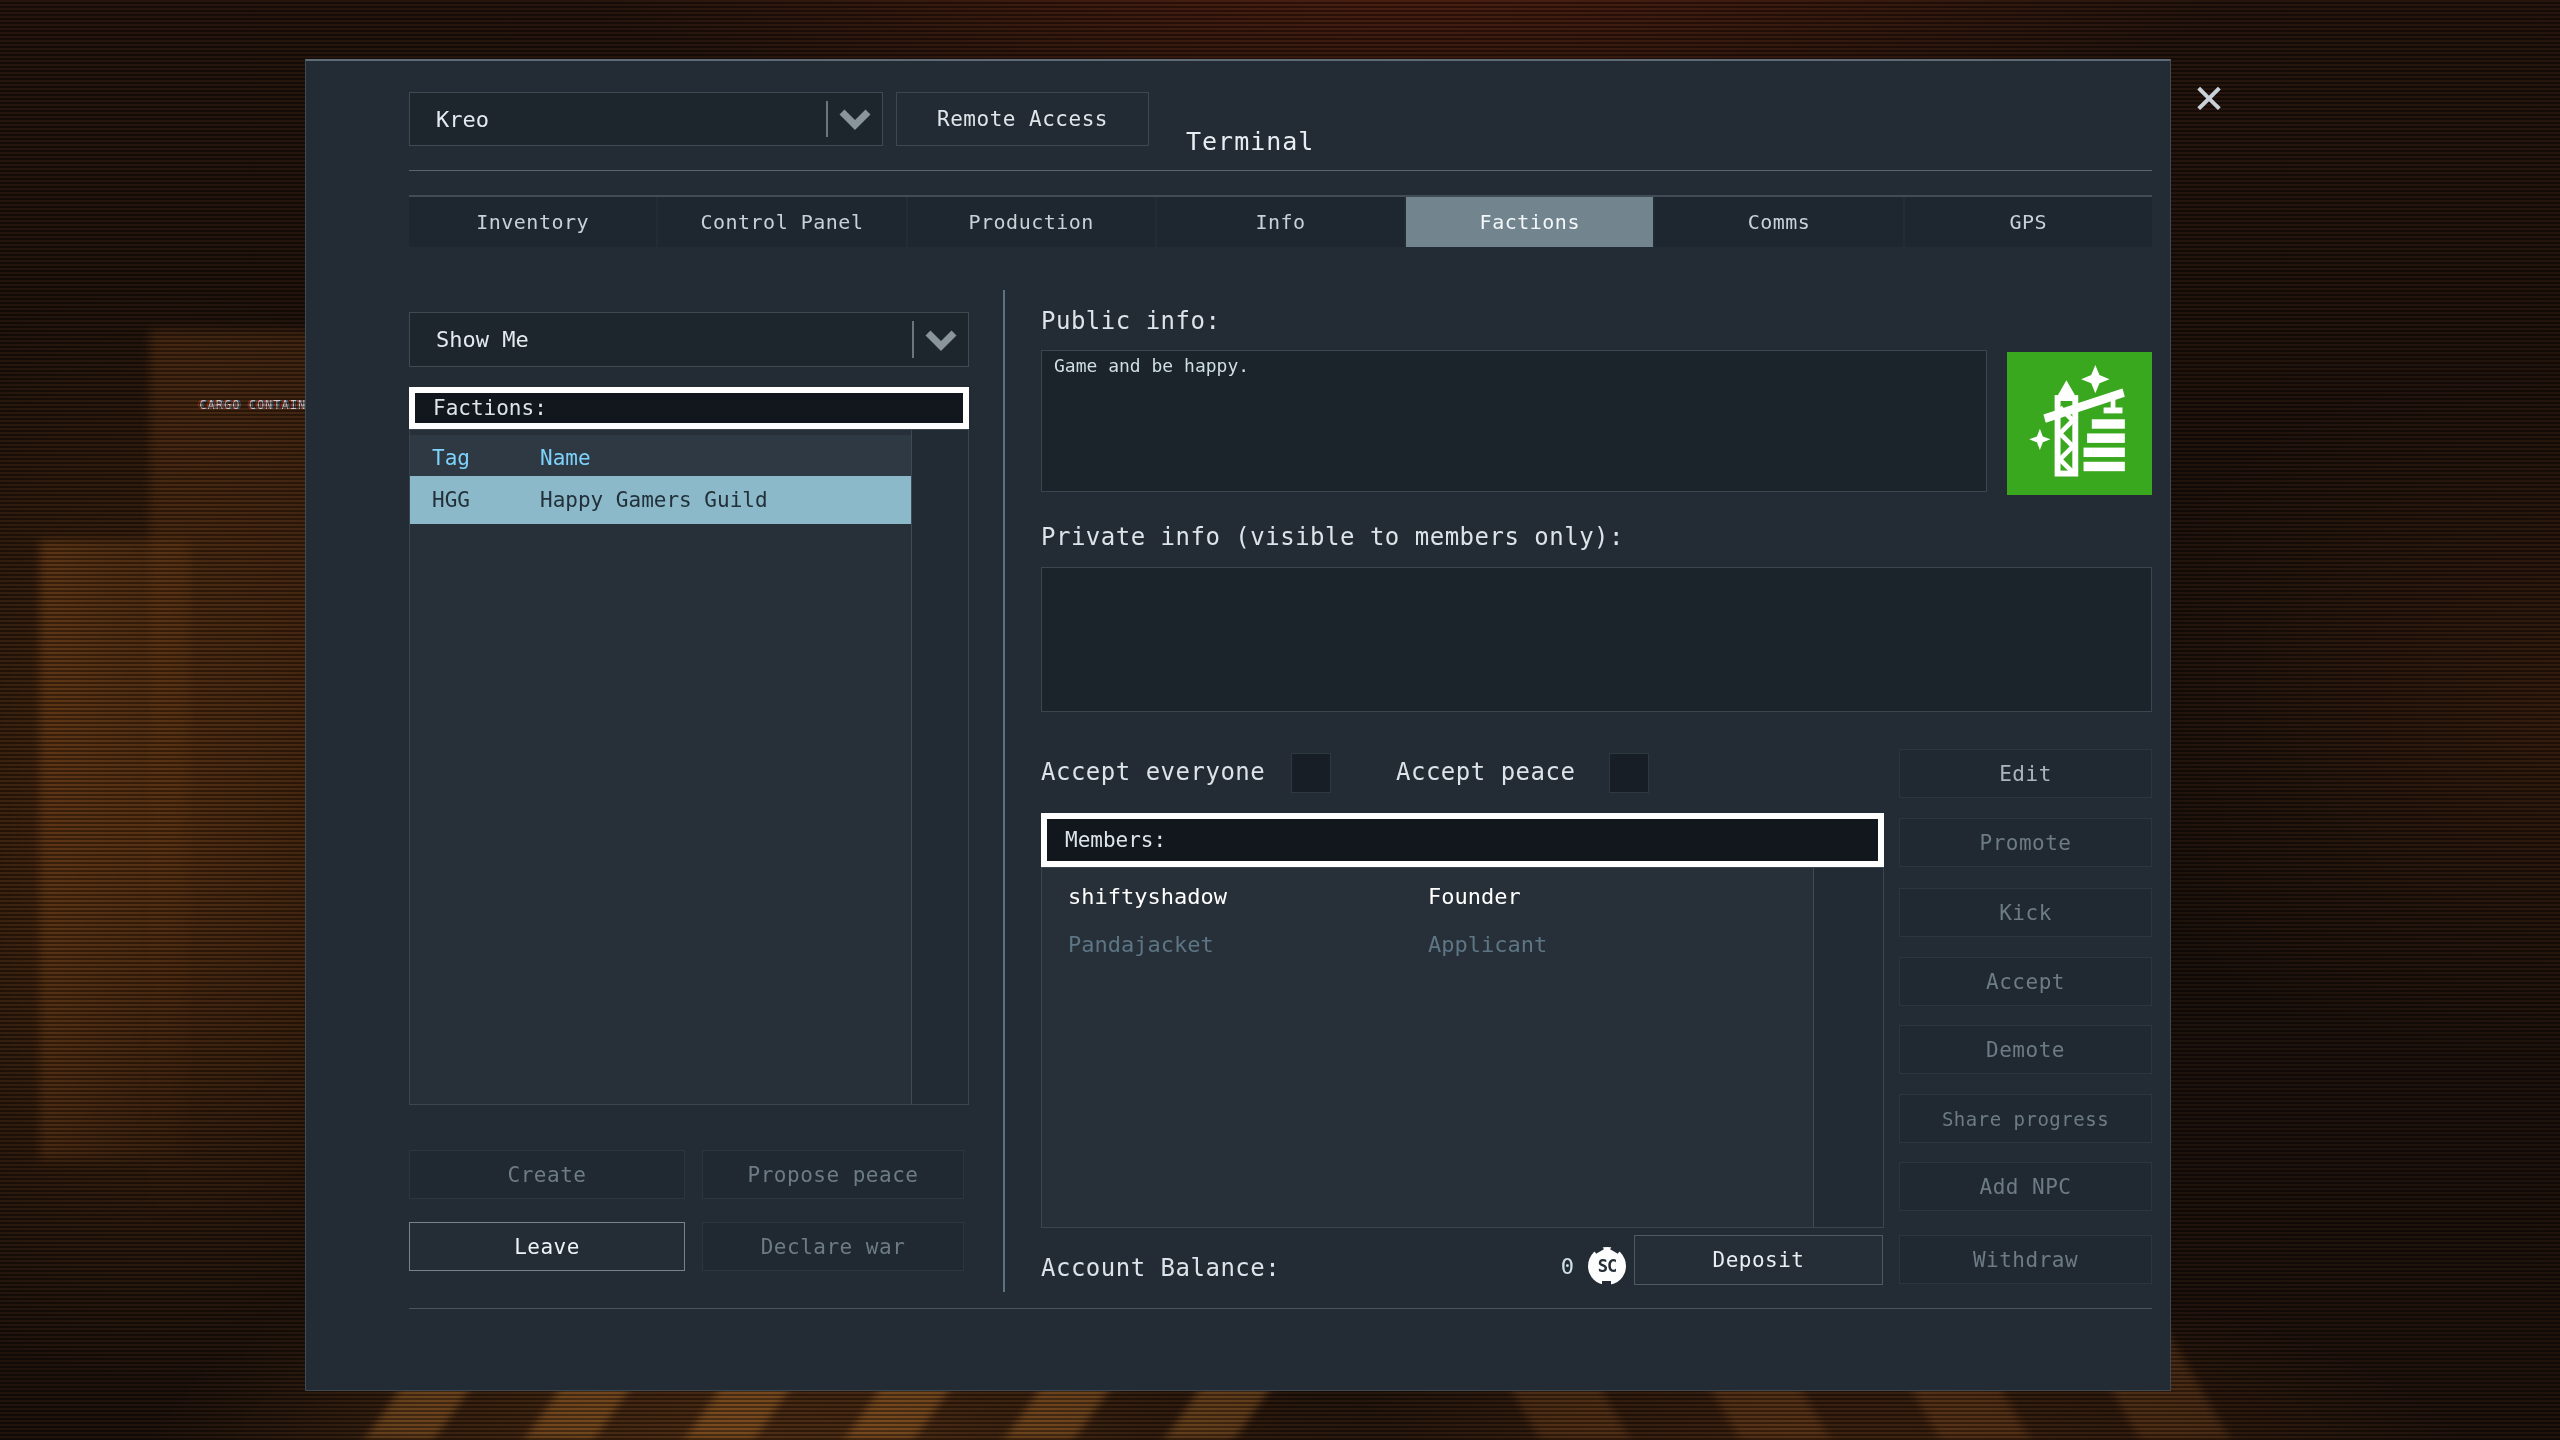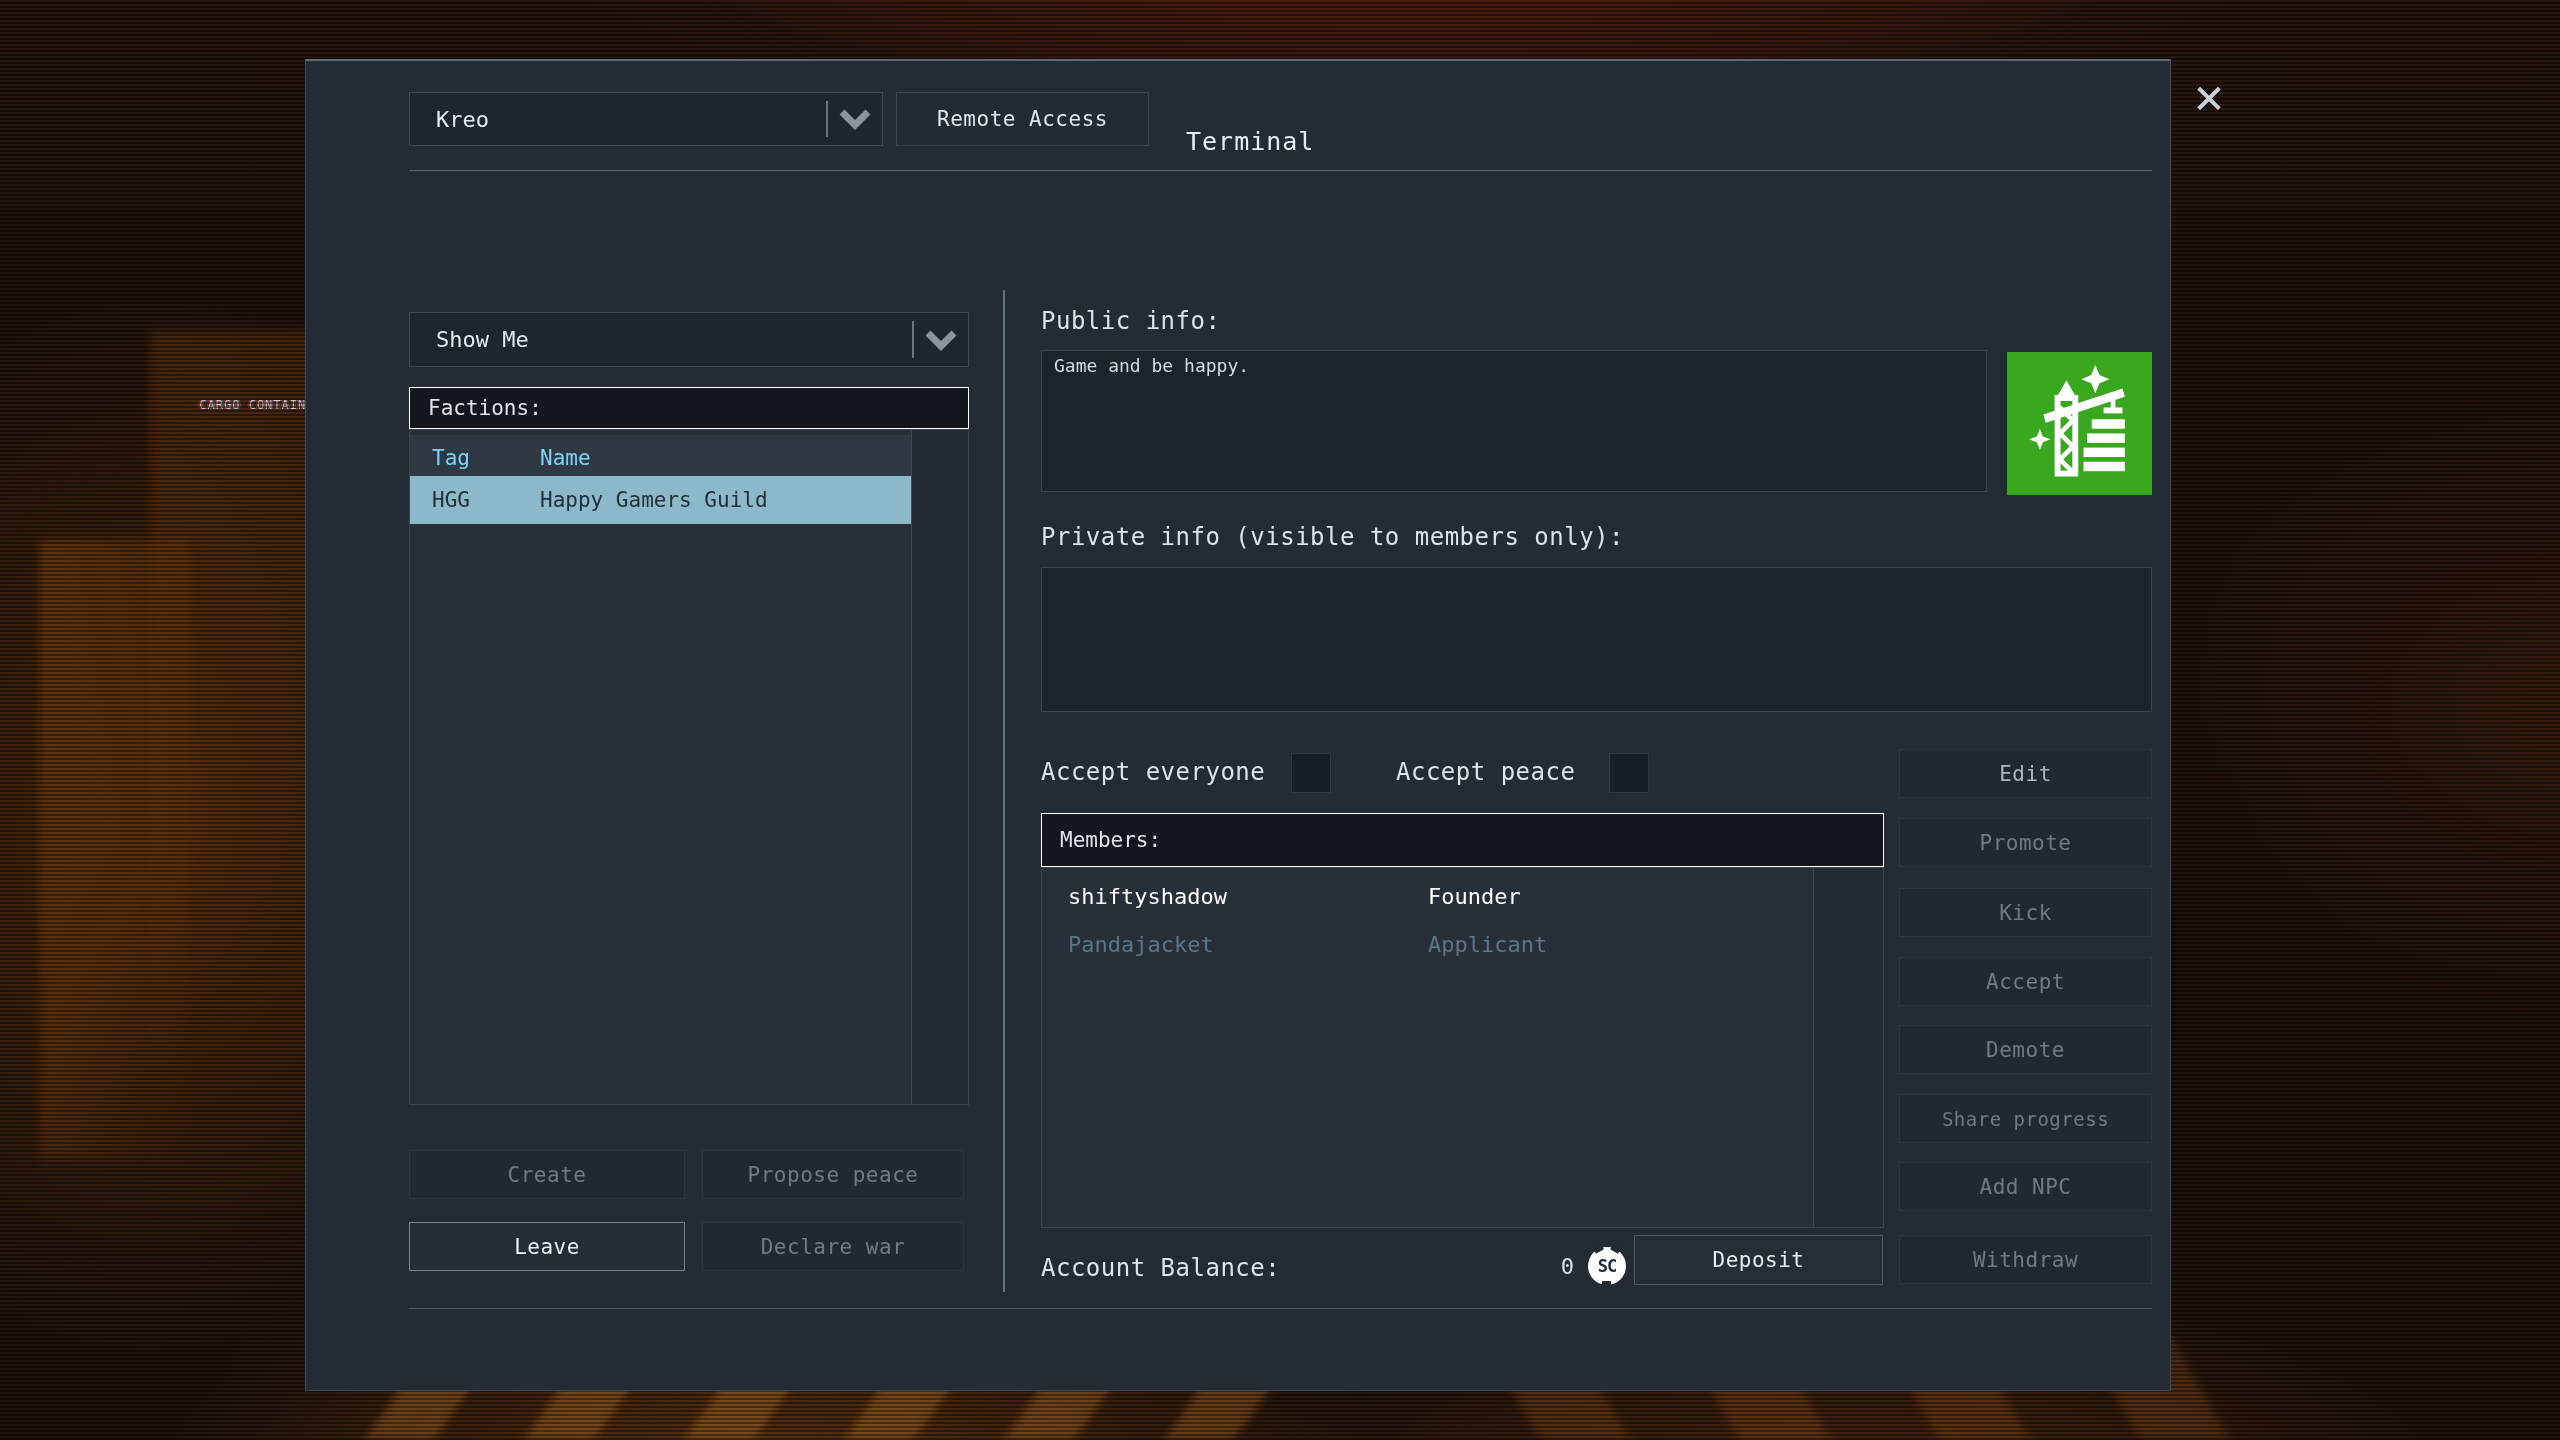--- a/index.html
+++ b/index.html
@@ -57,21 +57,21 @@
   .sep-h { background:#59646e; height:1px; }
 
   .tabs { display:flex; gap:2px; border-top:2px solid #414c56; background:#232c34; }
   .tab {
     flex:1; background:#1e272f; color:#c6d1d8; font-size:20px; letter-spacing:.5px;
     display:flex; align-items:center; justify-content:center; cursor:pointer;
   }
   .tab.active { background:#72848e; color:#f4f8fa; }
 
   .panel-header {
-    background:#11171d; border:1px solid #ffffff; color:#dde5ea;
+    background:#11171d; border:6px solid #ffffff; color:#dde5ea;
     font-size:21px; display:flex; align-items:center; padding-left:18px;
   }
 
   .list-panel { background:#272f38; border:1px solid #3a454f; }
   .thead { position:absolute; left:0; top:5px; width:502px; height:46px; background:#2e3944;
            display:flex; align-items:center; font-size:21px; color:#7dd3fc; }
   .trow-selected { position:absolute; left:0; top:46px; width:502px; height:48px; background:#8cb9c9;
            display:flex; align-items:center; font-size:21px; color:#22303a; cursor:pointer; }
   .col-tag { padding-left:22px; width:130px; }
   .scrollcol { position:absolute; top:0; right:0; bottom:0; width:57px;
@@ -123,20 +123,29 @@
         <svg class="chev" viewBox="0 0 34 22">
           <polyline points="4,4 17,17 30,4" fill="none" stroke="#8a949b" stroke-width="7"></polyline>
         </svg>
       </span>
     </div>
     <div class="abs btn" style="left:590px;top:31px;width:253px;height:54px;color:#dfe6ea;border-color:#3c4750;background:#222b33;">Remote Access</div>
     <div class="abs" style="left:880px;top:66px;width:220px;text-align:left;font-size:25px;color:#e7edf1;letter-spacing:1px;">Terminal</div>
     <div class="abs close-x" style="left:1878px;top:18px;width:50px;height:50px;text-align:center;">✕</div>
     <div class="abs sep-h" style="left:103px;top:109px;width:1743px;"></div>
 
+    <div class="abs tabs" style="left:103px;top:134px;width:1743px;height:52px;">
+      <div class="tab">Inventory</div>
+      <div class="tab">Control Panel</div>
+      <div class="tab">Production</div>
+      <div class="tab">Info</div>
+      <div class="tab active">Factions</div>
+      <div class="tab">Comms</div>
+      <div class="tab">GPS</div>
+    </div>
 
     <div class="abs dropdown" style="left:103px;top:251px;width:560px;height:55px;">
       <span>Show Me</span>
       <span class="dd-right">
         <span class="dd-sep"></span>
         <svg class="chev" viewBox="0 0 34 22">
           <polyline points="4,4 17,17 30,4" fill="none" stroke="#8a949b" stroke-width="7"></polyline>
         </svg>
       </span>
     </div>

